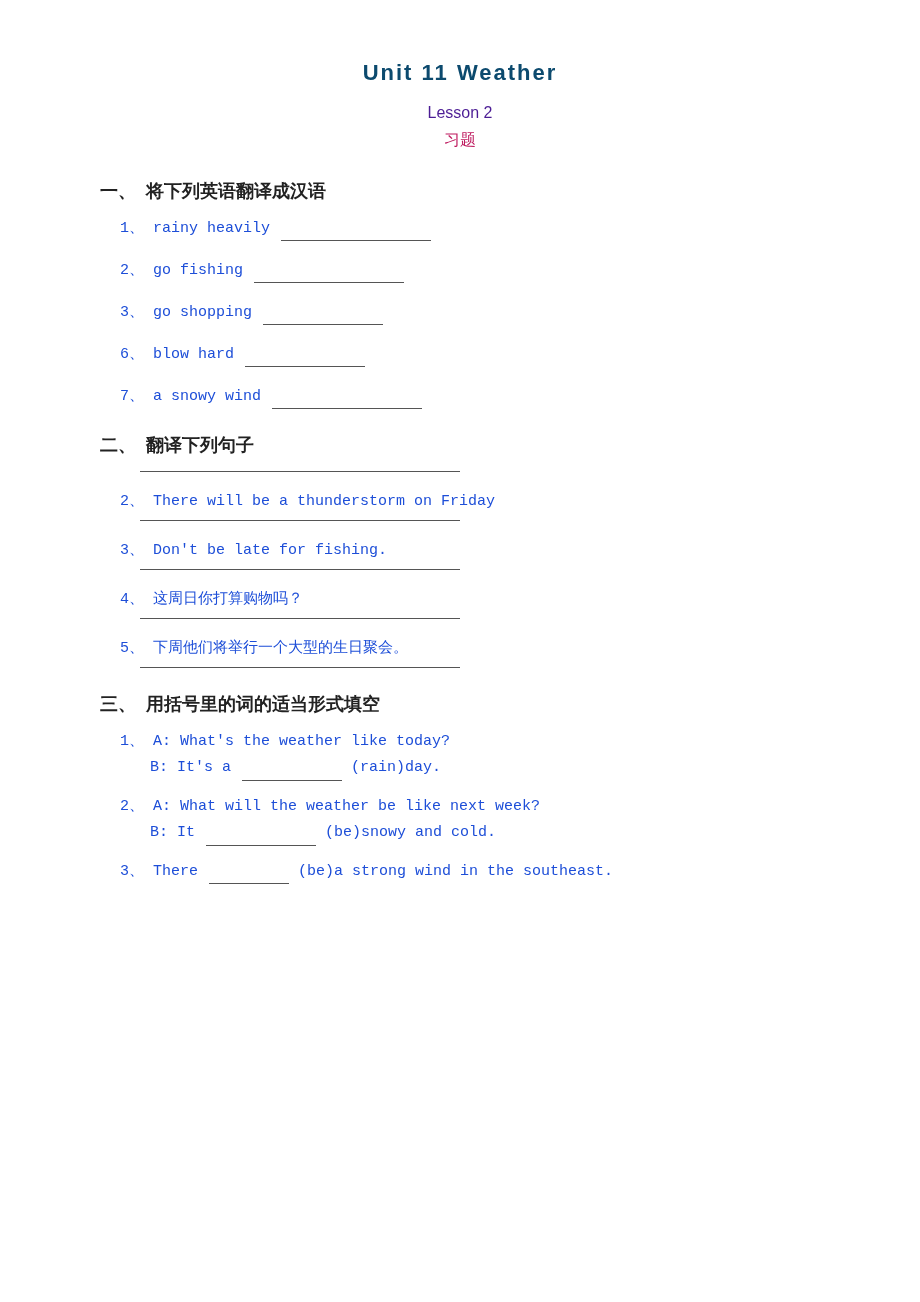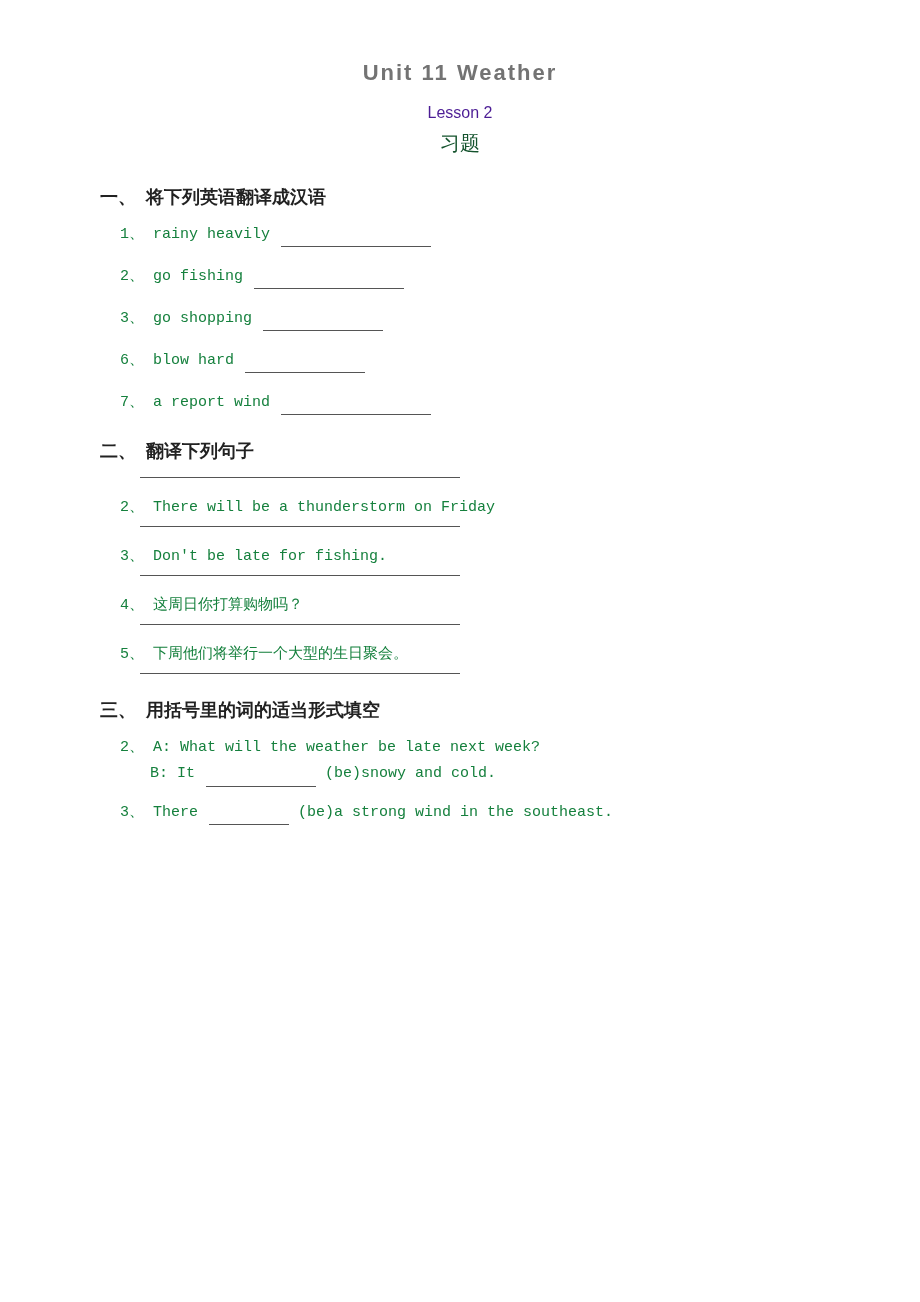--- a/index.html
+++ b/index.html
@@ -15,38 +15,38 @@
       color: #222;
       width: 920px;
       min-height: 1302px;
       padding: 60px 100px 60px 100px;
     }
 
     .page-title {
       text-align: center;
       font-size: 22px;
       font-weight: bold;
-      color: #737373;
+      color: #0c4a6e;
       font-family: "Arial", sans-serif;
       margin-bottom: 18px;
       letter-spacing: 2px;
     }
 
     .subtitle {
       text-align: center;
       font-size: 16px;
       font-family: "Arial", sans-serif;
       color: #4c1d95;
       margin-bottom: 8px;
     }
 
     .exercise-title {
       text-align: center;
-      font-size: 20px;
-      color: #14532d;
+      font-size: 16px;
+      color: #be185d;
       margin-bottom: 28px;
       margin-top: 8px;
     }
 
     .section-header {
       font-size: 18px;
       font-weight: bold;
       color: #222;
       margin-bottom: 14px;
       margin-top: 8px;
@@ -66,21 +66,21 @@
 
     .question-list {
       list-style: none;
       padding-left: 20px;
     }
 
     .question-list li {
       margin-bottom: 18px;
       font-family: "Courier New", "SimSun", monospace;
       font-size: 15px;
-      color: #15803d;
+      color: #1d4ed8;
       line-height: 1.6;
     }
 
     .underline {
       display: inline-block;
       border-bottom: 1px solid #555;
       min-width: 120px;
       height: 16px;
       vertical-align: bottom;
       margin-left: 2px;
@@ -159,21 +159,21 @@
       <span class="parenthetical">go shopping</span>
       <span class="underline"></span>
     </li>
     <li>
       <span>6、</span>
       <span class="parenthetical">blow hard</span>
       <span class="underline"></span>
     </li>
     <li>
       <span>7、</span>
-      <span class="parenthetical">a report wind</span>
+      <span class="parenthetical">a snowy wind</span>
       <span class="underline underline-long"></span>
     </li>
   </ul>
 </div>
 
 <div class="section-block translation-section">
   <div class="section-header">
     <span class="section-num">二、</span>
     <span>翻译下列句子</span>
   </div>
@@ -202,24 +202,33 @@
   </ul>
 </div>
 
 <div class="section-block fill-blank-section">
   <div class="section-header">
     <span class="section-num">三、</span>
     <span>用括号里的词的适当形式填空</span>
   </div>
   <ul class="question-list">
 
+    <li>
+      <span>1、</span>
+      <span class="parenthetical">A: What's the weather like today?</span>
+      <div class="sub-item">
+        <span class="parenthetical">B: It's a </span>
+        <span class="underline" style="min-width:100px;"></span>
+        <span class="parenthetical">(rain)day.</span>
+      </div>
+    </li>
 
     <li>
       <span>2、</span>
-      <span class="parenthetical">A: What will the weather be late next week?</span>
+      <span class="parenthetical">A: What will the weather be like next week?</span>
       <div class="sub-item">
         <span class="parenthetical">B: It </span>
         <span class="underline underline-short"></span>
         <span class="parenthetical">(be)snowy and cold.</span>
       </div>
     </li>
 
     <li>
       <span>3、</span>
       <span class="parenthetical">There </span>

